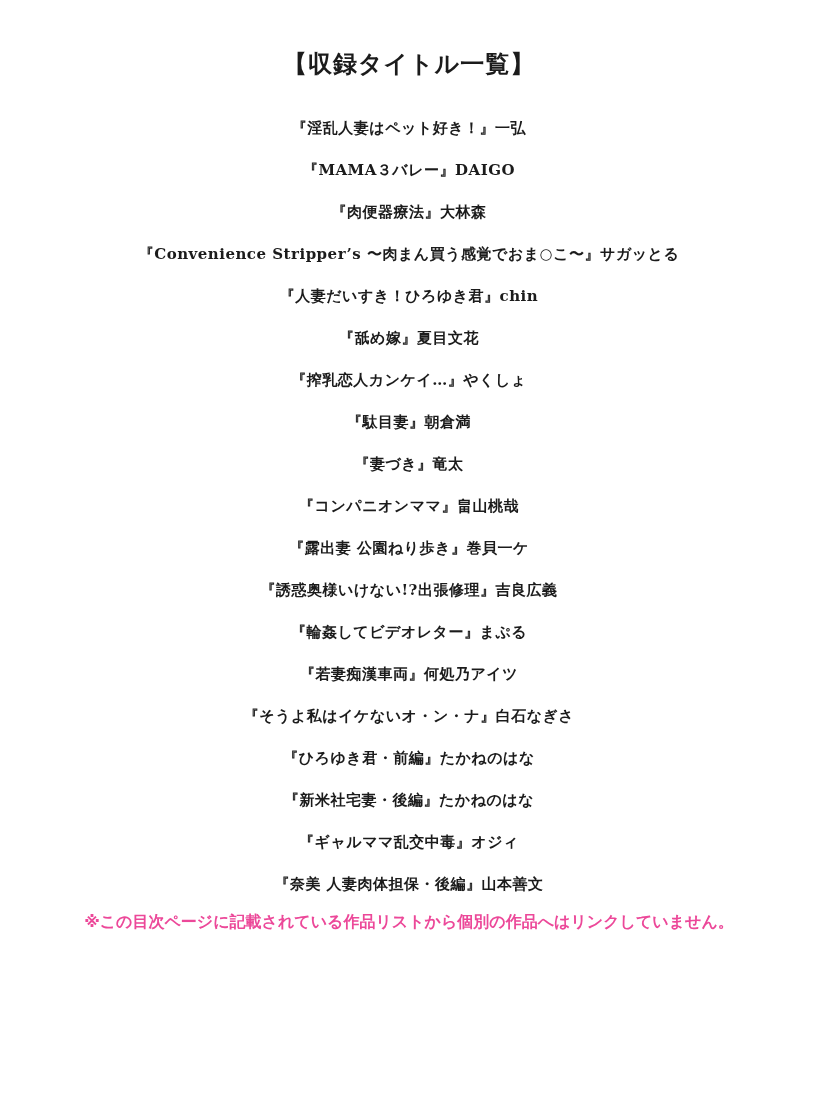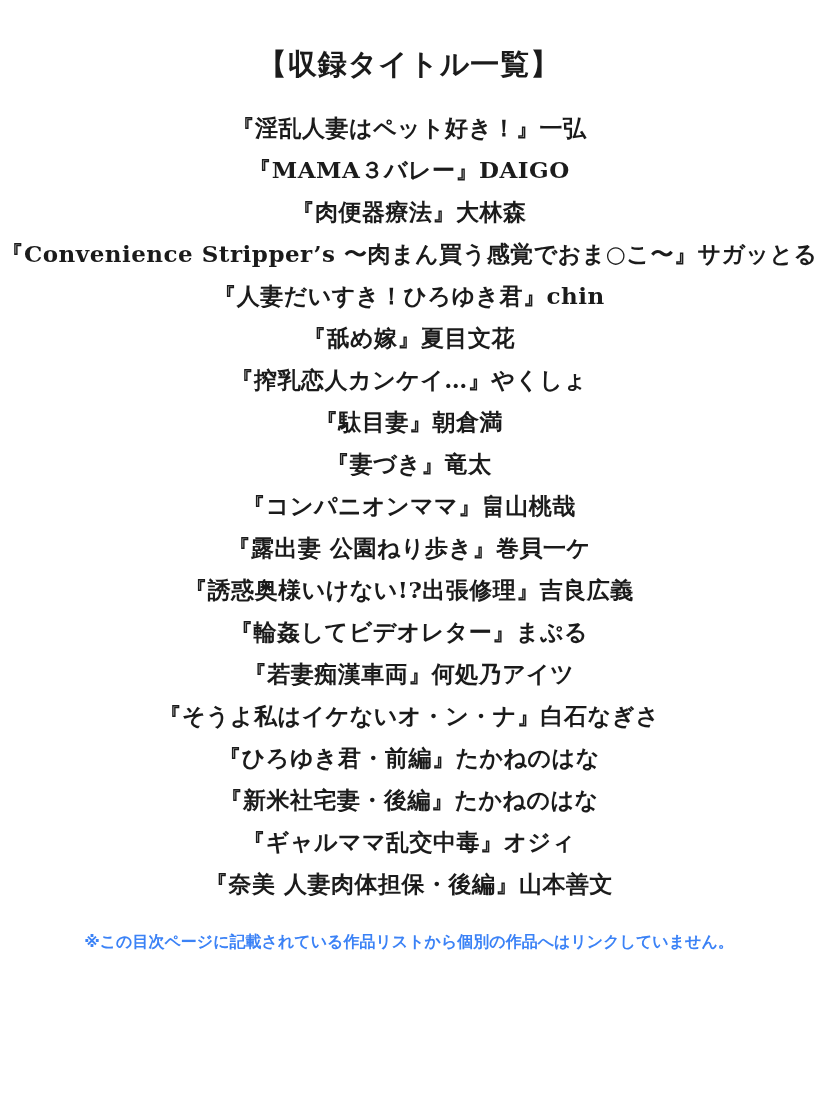--- a/index.html
+++ b/index.html
@@ -16,42 +16,41 @@
     width: 818px;
     height: 1094px;
     text-align: center;
     color: #1b1b1b;
   }
   .page-title {
     margin: 0;
     padding-top: 40px;
     font-family: "DejaVu Serif", "Liberation Serif", serif;
     font-weight: bold;
-    font-size: 29px;
+    font-size: 24px;
     line-height: 48px;
     letter-spacing: 1px;
   }
   .title-list {
     margin-top: 19px;
   }
   .title-item {
     font-family: "DejaVu Serif", "Liberation Serif", serif;
     font-weight: bold;
-    font-size: 23px;
+    font-size: 15px;
     line-height: 42px;
     letter-spacing: 0.5px;
     white-space: nowrap;
   }
   .footer-note {
-    margin-top: 20px;
     font-family: "DejaVu Sans", "Liberation Sans", sans-serif;
     font-weight: bold;
     font-size: 16px;
     line-height: 34px;
-    color: #3b82f6;
+    color: #ec4899;
   }
   .footer-line {
     margin: 0;
   }
 </style>
 </head>
 <body>
 
 <div class="page">
   <h1 class="page-title">【収録タイトル一覧】</h1>

